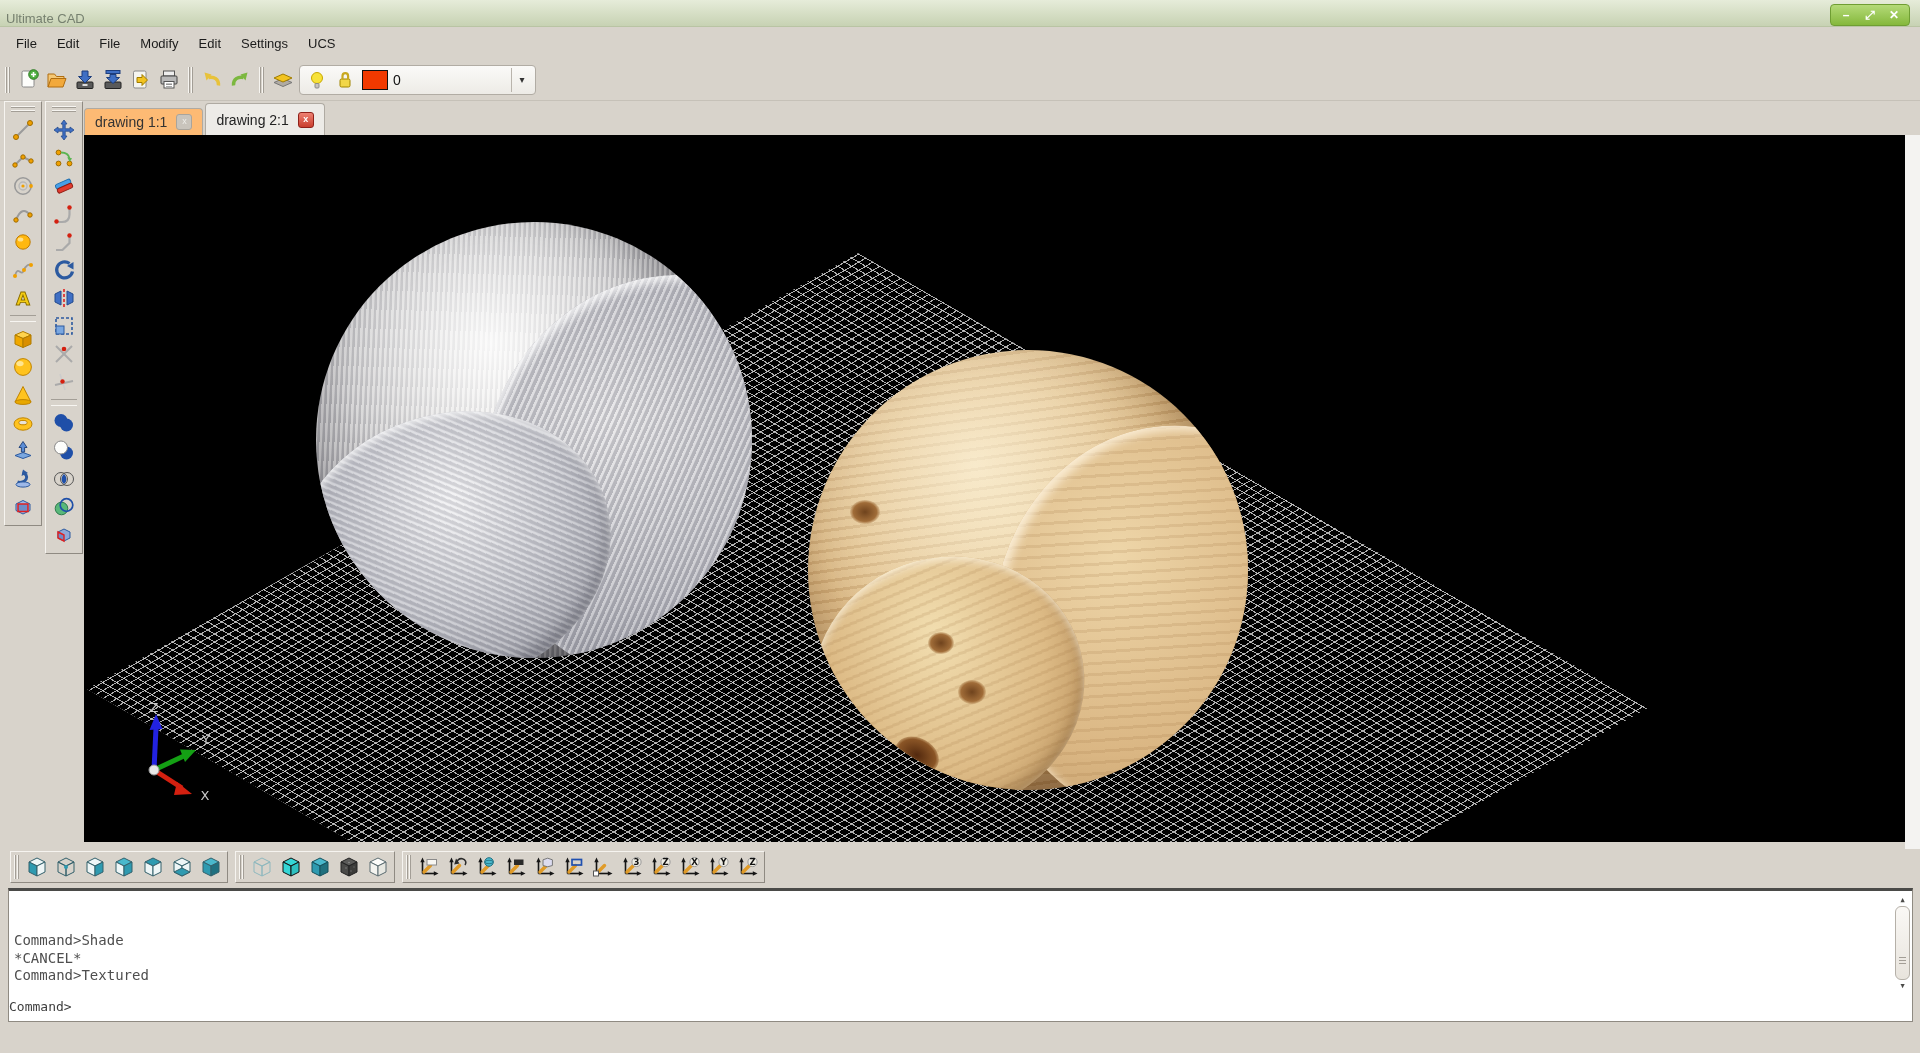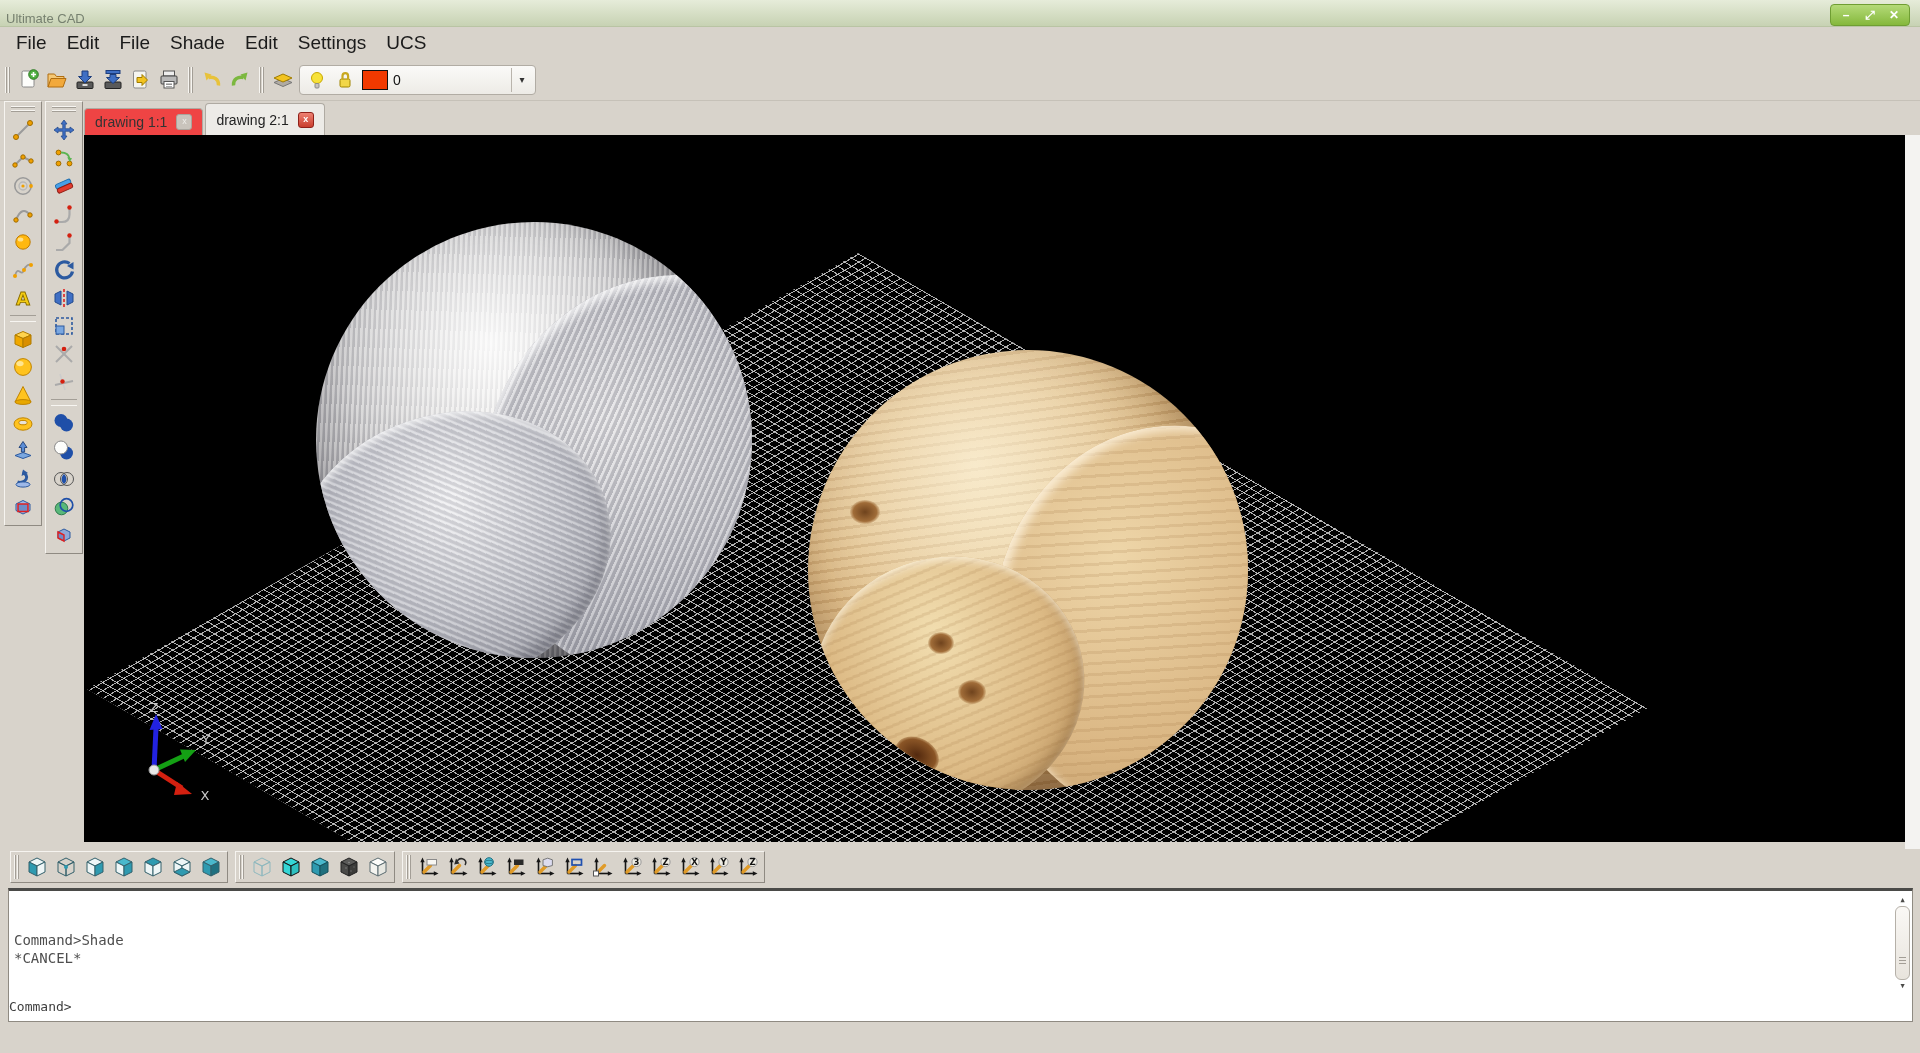--- a/index.html
+++ b/index.html
@@ -9,38 +9,38 @@
 
   
   .titlebar{height:26px;background:linear-gradient(#e6ecd9,#c7d2b3);display:flex;align-items:flex-end;
             padding:0 6px;color:#76806f;font-size:13px;border-bottom:1px solid #b9c4a4;}
   .win-pill{margin-left:auto;margin-right:4px;display:flex;align-items:center;height:20px;padding:0 3px;
             background:linear-gradient(#b4da78,#85b83c);border:1px solid #6f9e33;border-radius:4px;}
   .win-btn{width:24px;text-align:center;color:#fff;font-size:12px;font-weight:bold;line-height:18px;}
 
   
   .menubar{height:32px;display:flex;align-items:center;padding-left:6px;background:#d8d3cb;}
-  .menu-item{padding:5px 10px;font-size:19px;color:#1b1b1b;}
+  .menu-item{padding:5px 10px;font-size:13px;color:#1b1b1b;}
 
   
   .toolbar{height:41px;display:flex;align-items:center;background:#d8d3cb;border-bottom:1px solid #c6c1b8;}
   .grip{width:5px;height:26px;margin:0 5px;
         background:linear-gradient(90deg,#f7f5f1 0 1px,#a39e96 1px 2px,transparent 2px 3px,#f7f5f1 3px 4px,#a39e96 4px 5px);}
   .tbtn{width:28px;height:28px;display:flex;align-items:center;justify-content:center;}
   .combo-panel{display:flex;align-items:center;height:28px;margin-left:2px;padding:0 3px;
                background:linear-gradient(#fbfaf8,#edebe6);border:1px solid #b1aca4;border-radius:4px;}
   .swatch{width:24px;height:18px;border:1px solid #111;margin:0 5px 0 3px;}
   .combo-value{width:118px;font-size:14px;color:#111;}
   .combo-arrow{width:20px;height:24px;border-left:1px solid #b9b4ac;display:flex;align-items:center;
                justify-content:center;color:#333;font-size:10px;}
 
   
   .tabbar{position:absolute;left:84px;top:101px;right:0;height:34px;display:flex;align-items:flex-end;}
   .tab{display:flex;align-items:center;gap:9px;height:26px;padding:0 10px;margin-right:2px;
-       background:#ef4444;border:1px solid #afaaa2;border-bottom:none;border-radius:4px 4px 0 0;
+       background:#fdba74;border:1px solid #afaaa2;border-bottom:none;border-radius:4px 4px 0 0;
        font-size:14px;color:#333;}
   .tab.active{height:31px;background:#edebe7;color:#222;}
   .tab-close{width:14px;height:14px;border-radius:3px;font-size:9px;line-height:13px;text-align:center;}
   .tab-close.gray{background:#c9c4bc;border:1px solid #a9a49c;color:#efeeea;}
   .tab-close.red{background:linear-gradient(#ee8172,#c93e2e);border:1px solid #8f211a;color:#fff;font-weight:bold;}
 
   
   .palette{position:absolute;left:0;top:101px;width:84px;display:flex;gap:3px;padding-left:4px;}
   .pal-col{width:36px;background:#d8d3cb;border:1px solid;border-color:#f6f4f0 #8f8a82 #8f8a82 #f6f4f0;
            display:flex;flex-direction:column;align-items:center;padding:3px 0 4px;height:fit-content;}
@@ -140,21 +140,21 @@
         <div class="win-btn">–</div>
         <div class="win-btn">⤢</div>
         <div class="win-btn">✕</div>
       </div>
   </div>
 
   <div class="menubar">
       <div class="menu-item">File</div>
       <div class="menu-item">Edit</div>
       <div class="menu-item">File</div>
-      <div class="menu-item">Shade</div>
+      <div class="menu-item">Modify</div>
       <div class="menu-item">Edit</div>
       <div class="menu-item">Settings</div>
       <div class="menu-item">UCS</div>
     </div>
 
   <div class="toolbar">
     <div class="grip"></div>
     <span id="file-group" style="display:flex">
         <div class="tbtn">
           <svg viewBox="0 0 24 24" width="24" height="24">
@@ -844,20 +844,21 @@
             </g>
           </svg>
         </div>
       </div>
   </div>
 
   <div class="console">
     <div class="console-history" id="console-history">
         <div>Command&gt;Shade</div>
         <div>*CANCEL*</div>
+        <div>Command&gt;Textured</div>
       </div>
     <div class="console-input">
       <span>Command&gt;</span>
     </div>
     <div class="vscroll">
       <div class="vs-arrow">▲</div>
       <div class="vs-thumb">
         <div class="vs-grip"></div>
       </div>
       <div class="vs-arrow">▼</div>

